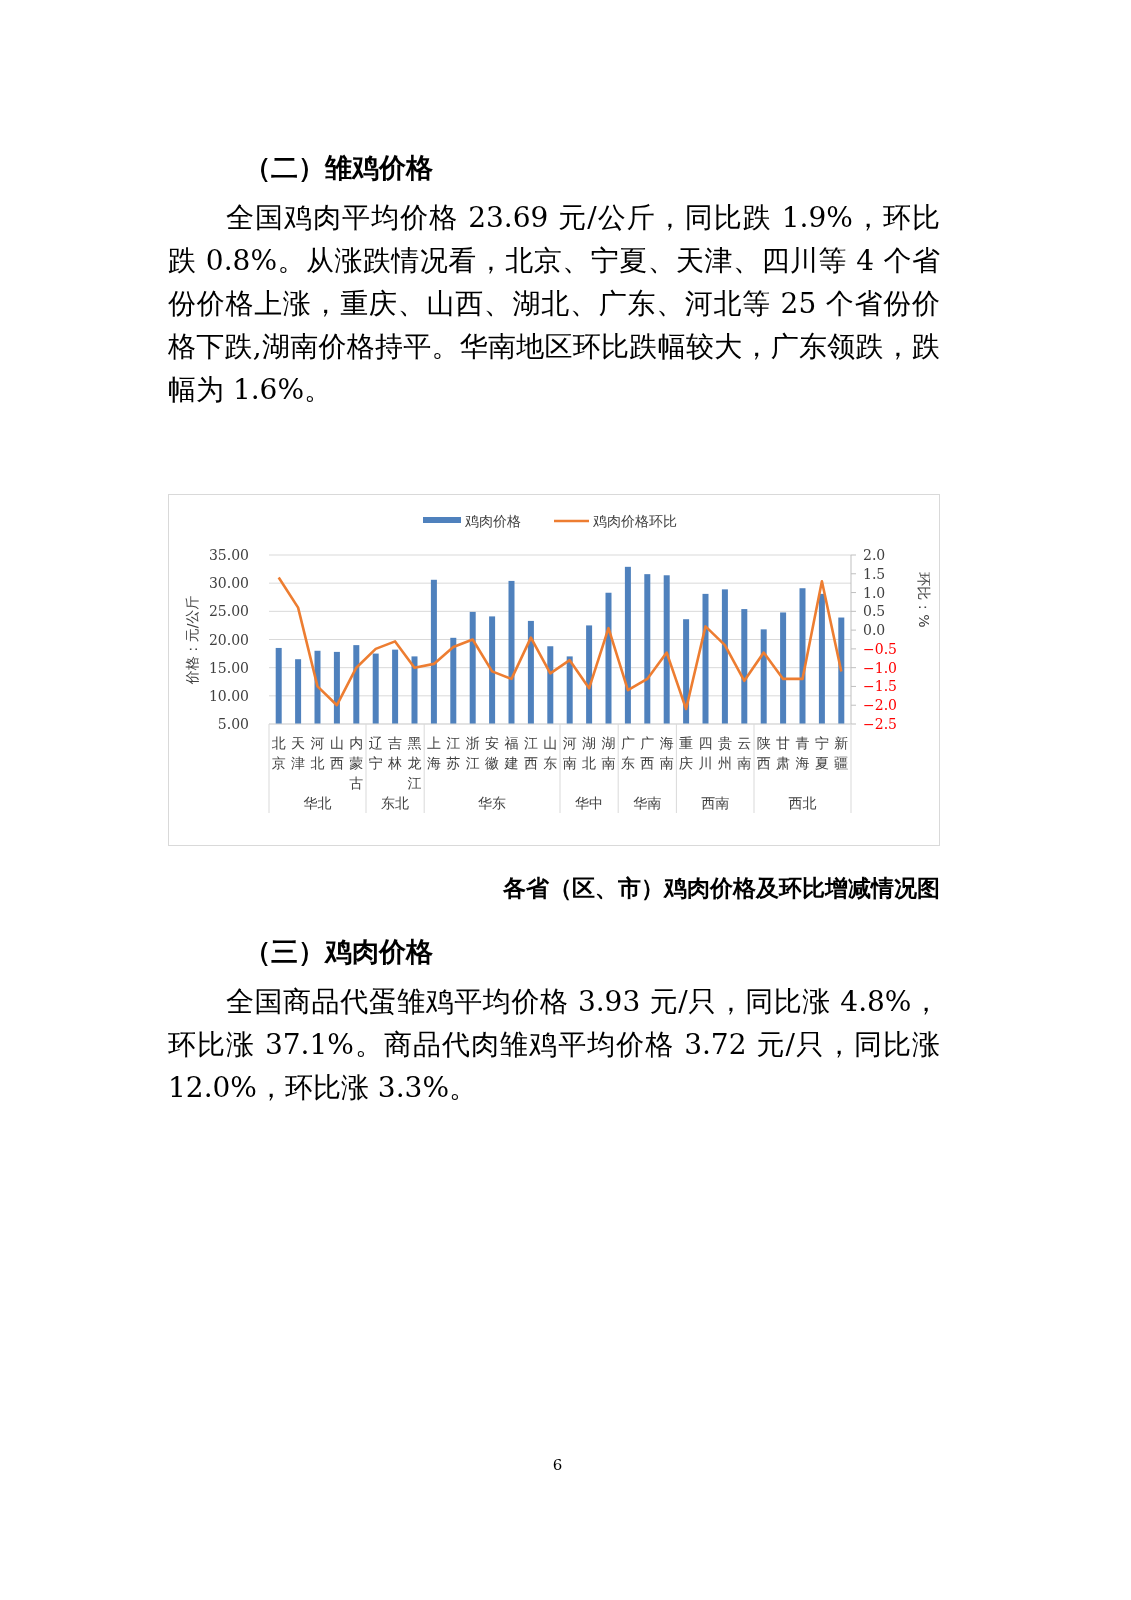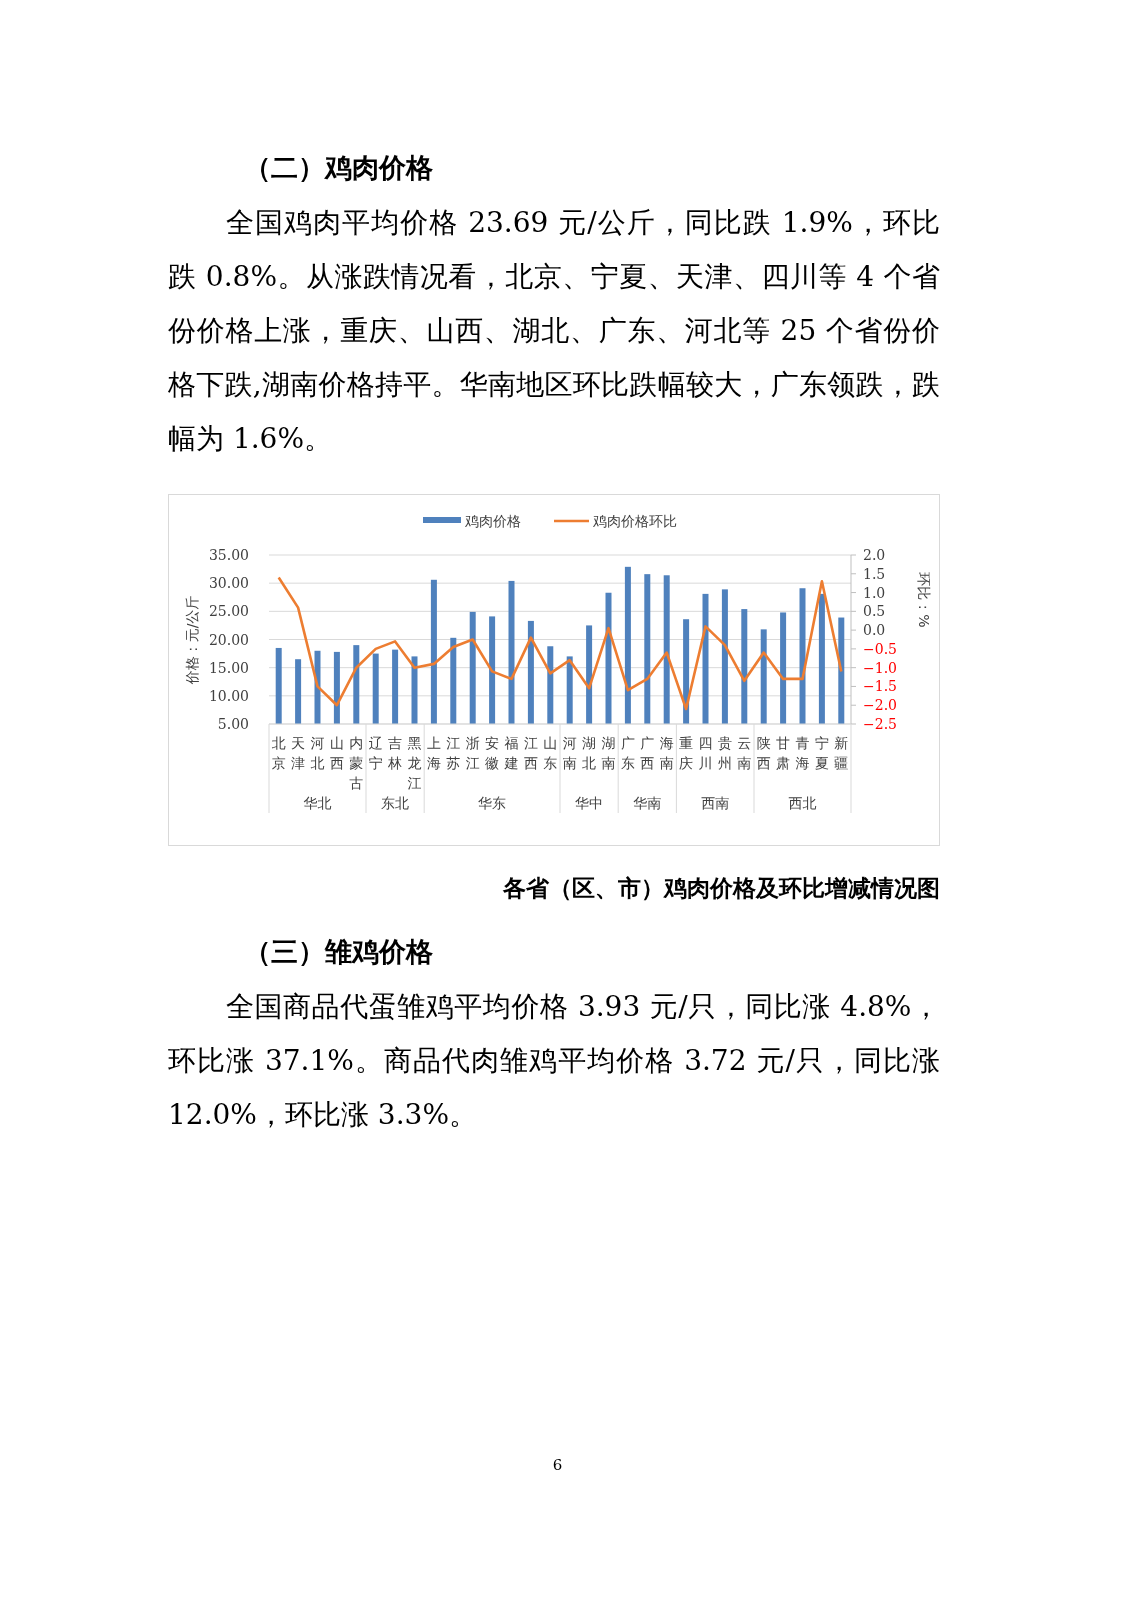--- a/index.html
+++ b/index.html
@@ -1,35 +1,35 @@
 <!DOCTYPE html>
 <html><head>
 <meta charset="utf-8">
 <style>
   html, body { margin: 0; padding: 0; background: #ffffff; }
   body { width: 1131px; height: 1600px; position: relative; overflow: hidden;
          font-family: "DejaVu Serif", "Liberation Serif", serif; color: #000; }
   .h2 { position: absolute; left: 244px; font-family: "DejaVu Sans", sans-serif; font-weight: bold; font-size: 27px; letter-spacing: 0px; }
-  .para { position: absolute; left: 168px; width: 772px; font-size: 28px; line-height: 54px; text-align: justify; }
+  .para { position: absolute; left: 168px; width: 772px; font-size: 28px; line-height: 43px; text-align: justify; }
   .para p { margin: 0; }
   .indent { text-indent: 58px; }
   .caption { position: absolute; left: 168px; width: 772px; top: 873px; text-align: right;
              font-family: "DejaVu Sans", sans-serif; font-weight: bold; font-size: 23px; }
   .pagenum { position: absolute; left: 0; width: 1115px; top: 1456px; text-align: center; font-size: 15px; }
   .chart-box { position: absolute; left: 168px; top: 494px; width: 770px; height: 350px;
                border: 1px solid #d9d9d9; background: #fff; }
   .chart-box svg { position: absolute; left: 0; top: 0; }
   .ax-text { font-family: "DejaVu Serif", "Liberation Serif", serif; font-size: 14px; }
   .cat-text { font-family: "DejaVu Sans", sans-serif; font-size: 14px; fill: #404040; }
   .legend-text { font-family: "DejaVu Sans", sans-serif; font-size: 14px; fill: #404040; }
 </style>
 </head>
 <body>
 
-<div class="h2" style="top:150px;">（二）鸡肉价格</div>
+<div class="h2" style="top:150px;">（二）雏鸡价格</div>
 <div class="para" style="top:196px;">
   <p class="indent">全国鸡肉平均价格 23.69 元/公斤，同比跌 1.9%，环比跌 0.8%。从涨跌情况看，北京、宁夏、天津、四川等 4 个省份价格上涨，重庆、山西、湖北、广东、河北等 25 个省份价格下跌,湖南价格持平。华南地区环比跌幅较大，广东领跌，跌幅为 1.6%。</p>
 </div>
 
 <div class="chart-box">
   <svg id="chart-svg" width="770" height="350">
       <line x1="100" x2="682" y1="60" y2="60" stroke="#d9d9d9" stroke-width="1"></line>
       <text x="80" y="65" text-anchor="end" class="ax-text" fill="#404040">35.00</text>
       <line x1="100" x2="682" y1="88.16666666666666" y2="88.16666666666666" stroke="#d9d9d9" stroke-width="1"></line>
       <text x="80" y="93.16666666666666" text-anchor="end" class="ax-text" fill="#404040">30.00</text>
@@ -177,18 +177,18 @@
       <text x="633.5" y="313" text-anchor="middle" class="cat-text">西北</text>
       <rect x="254" y="22" width="38" height="6" fill="#4f81bd"></rect>
       <text x="296" y="31" class="legend-text">鸡肉价格</text>
       <line x1="385" x2="420" y1="26" y2="26" stroke="#ed7d31" stroke-width="2.5"></line>
       <text x="424" y="31" class="legend-text">鸡肉价格环比</text>
     </svg>
 </div>
 
 <div class="caption">各省（区、市）鸡肉价格及环比增减情况图</div>
 
-<div class="h2" style="top:934px;">（三）雏鸡价格</div>
+<div class="h2" style="top:934px;">（三）鸡肉价格</div>
 <div class="para" style="top:980px;">
   <p class="indent">全国商品代蛋雏鸡平均价格 3.93 元/只，同比涨 4.8%，环比涨 37.1%。商品代肉雏鸡平均价格 3.72 元/只，同比涨 12.0%，环比涨 3.3%。</p>
 </div>
 
 <div class="pagenum">6</div>
 
 </body></html>

